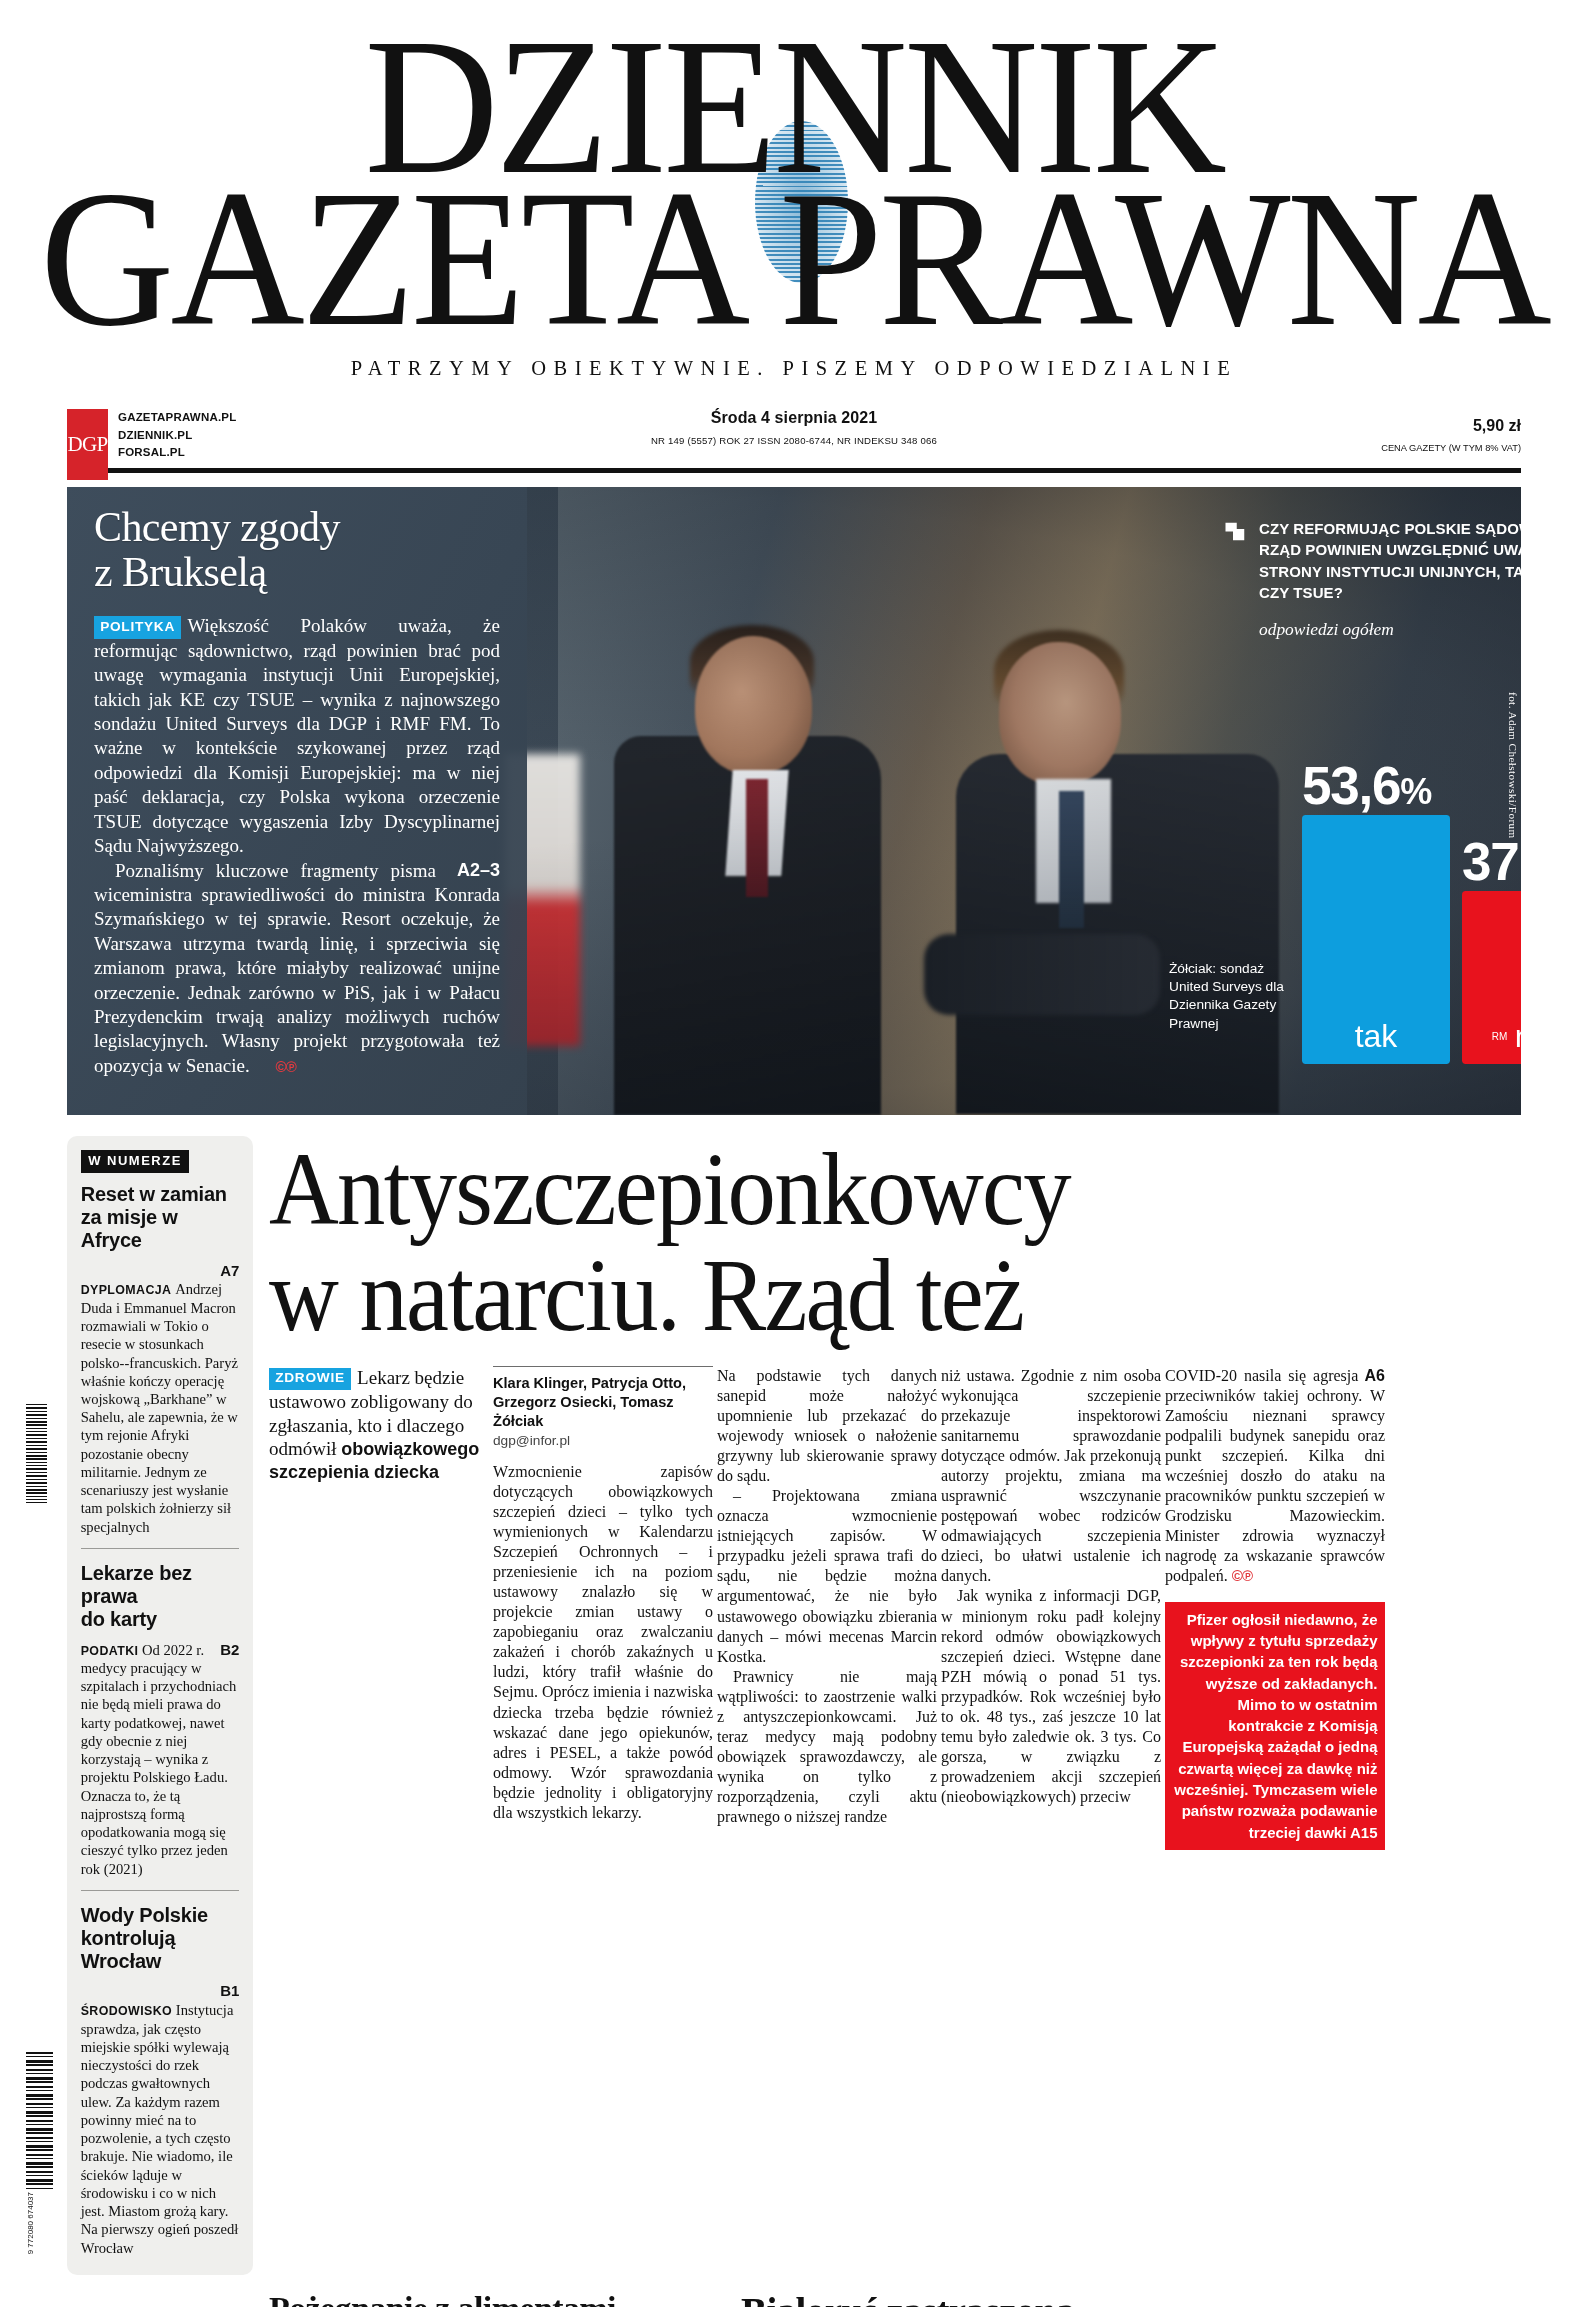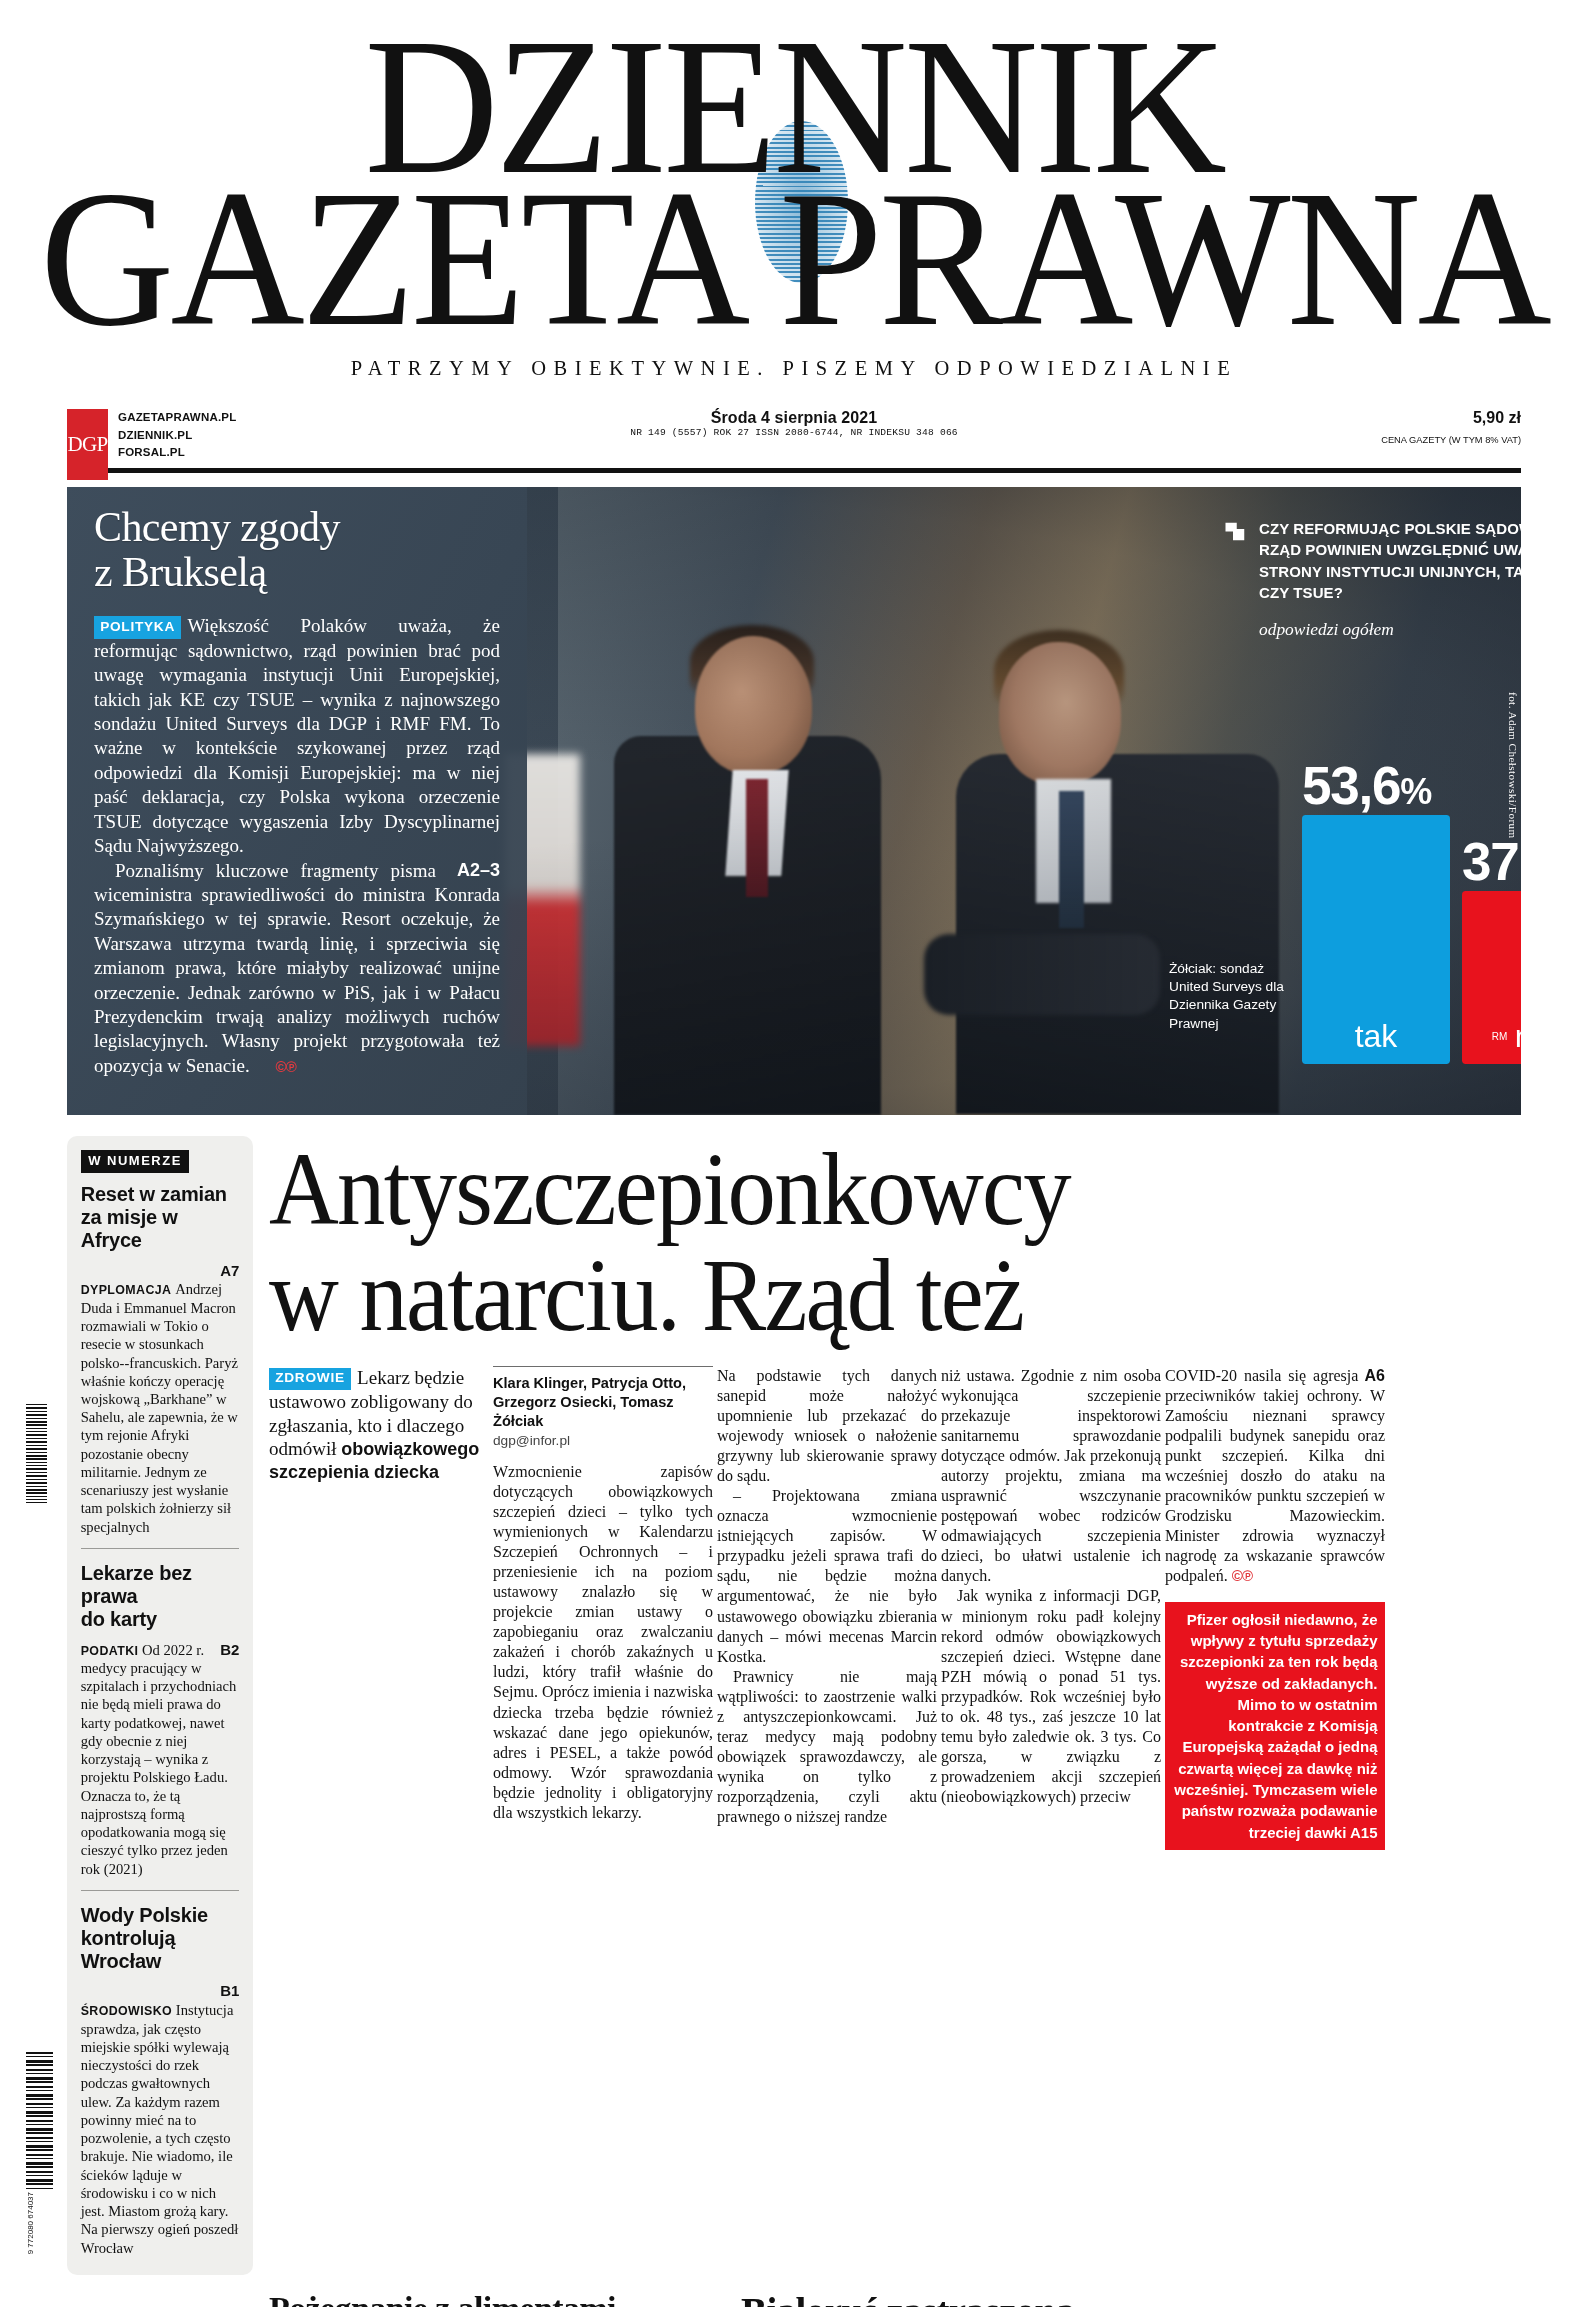--- a/index.html
+++ b/index.html
@@ -69,25 +69,25 @@
     font-family: "Liberation Sans", sans-serif;
     font-weight: bold; font-size: 11.5px; line-height: 1.52;
     letter-spacing: 0.2px;
   }
   .datebox { position: absolute; left: 0; right: 0; top: 0; text-align: center; }
   .date-main {
     font-family: "Liberation Sans", sans-serif; font-weight: bold;
     font-size: 16px; letter-spacing: 0.1px;
   }
   .date-sub {
-    margin-top: 0;
-    font-family: Liberation Mono, monospace; font-size: 9.6px; letter-spacing: 0.2px;
+    margin-top: 8px;
+    font-family: Liberation Sans, sans-serif; font-size: 9.6px; letter-spacing: 0.2px;
   }
   .pricebox { position: absolute; right: 0; top: 0; text-align: right; }
-  .price-main { font-family: "Liberation Sans", sans-serif; font-weight: bold; font-size: 16px; }
+  .price-main { font-family: "Liberation Sans", sans-serif; font-weight: bold; font-size: 16px; margin-top: 8px; }
   .price-sub { margin-top: 8px; font-family: "Liberation Sans", sans-serif; font-size: 9.3px; }
   .rule-thick { margin: 6.2px 67px 0 67px; border-top: 5.6px solid #111; }
 
   
   .feature {
     margin: 13.7px 67px 0 67px;
     height: 628px;
     position: relative;
     background: #3e4d5c;
     overflow: hidden;

